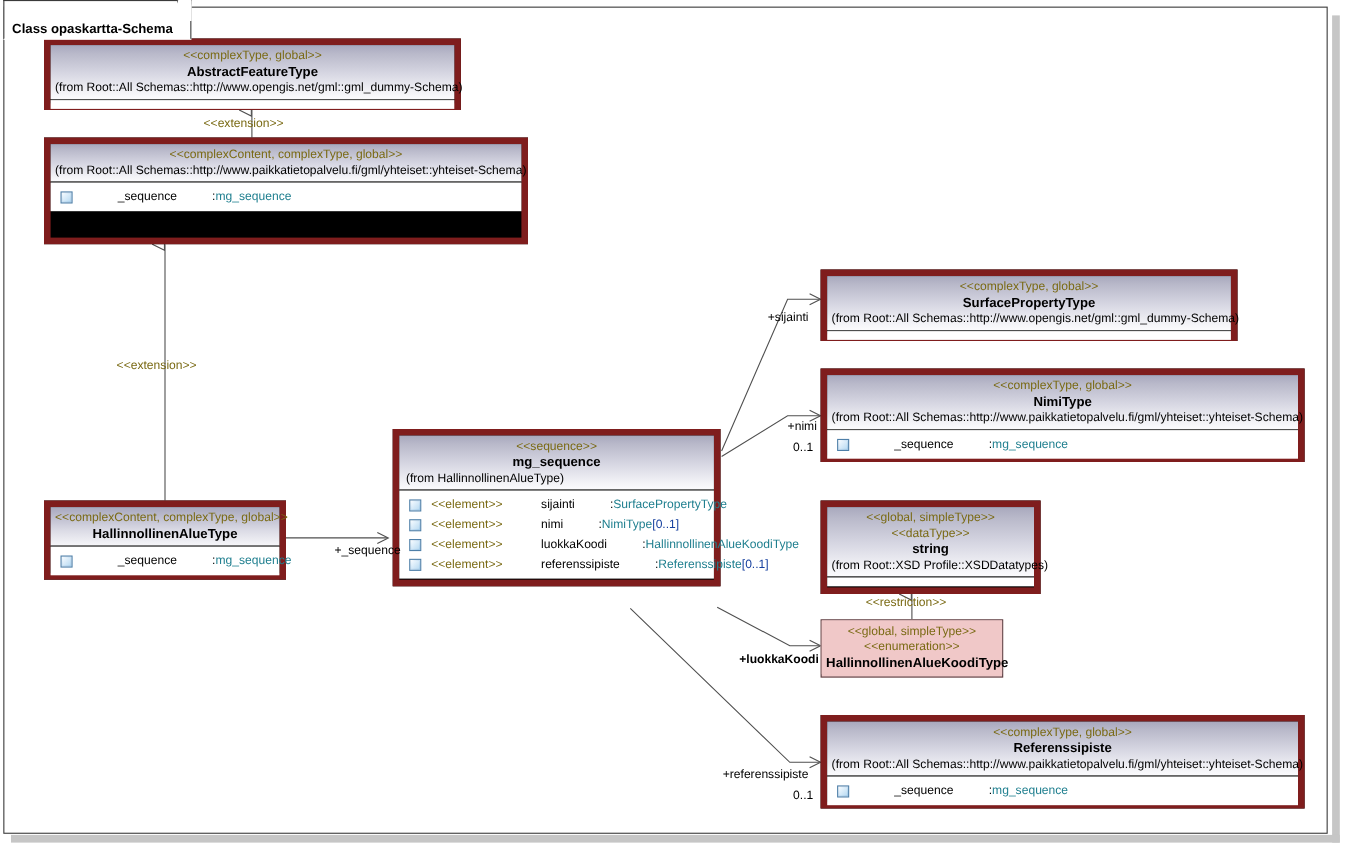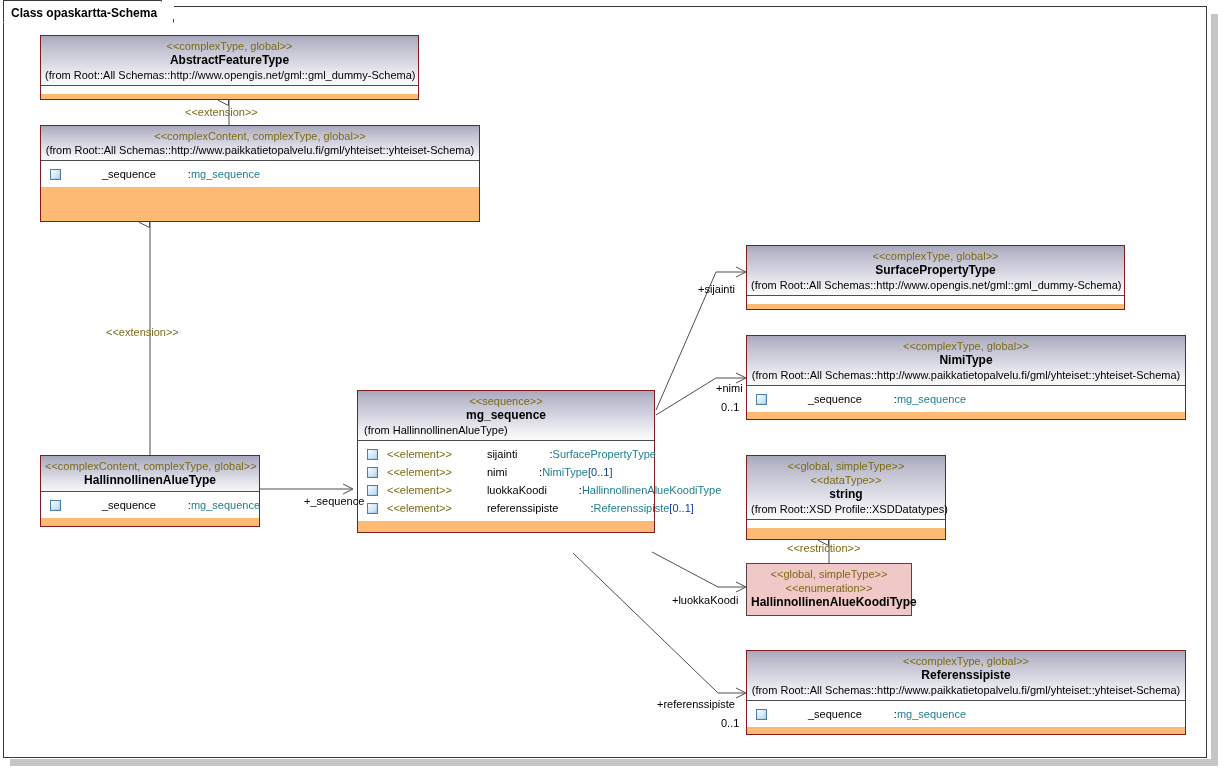--- a/index.html
+++ b/index.html
@@ -28,21 +28,21 @@
   }
   #frame-shadow-b{
     position:absolute;left:10px;top:759px;
     width:1208px;height:7px;
     background:#c6c6c6;
   }
   
   #diagram-tab{
     position:absolute;left:3px;top:0px;
     height:17px;
-    padding:4px 16px 0 7px;
+    padding:17px 16px 0 7px;
     border:1px solid #3a3a3a;
     border-bottom:1px solid #ffffff;
     background:#ffffff;
     font-size:12px;font-weight:bold;color:#000;
     line-height:17px;
     white-space:nowrap;
     z-index:6;
   }
   #diagram-tab .slant{
     position:absolute;right:-1px;top:-1px;
@@ -57,23 +57,23 @@
     background:#ffffff;
     border-left:1px solid #3a3a3a;
     transform:rotate(20deg);
     transform-origin:left bottom;
   }
   
   #links{position:absolute;left:0;top:0;width:1224px;height:770px;z-index:2;}
   
   .node{
     position:absolute;
-    border:1px solid #7f1d1d;
+    border:6px solid #7f1d1d;
     box-sizing:border-box;
-    background:#fdba74;
+    background:#000000;
     z-index:3;
   }
   .node .head{
     background:linear-gradient(to bottom,#a8a8bd 0%,#b9b9ca 16%,#d6d6e2 52%,#f2f2f6 86%,#fbfbfd 100%);
     padding:3px 4px 3px 4px;
     box-sizing:border-box;
   }
   .node .head.plain{
     background:linear-gradient(to bottom,#a8a8bd 0%,#bcbcce 25%,#dcdce6 62%,#f6f6f9 100%);
   }
@@ -202,21 +202,21 @@
   <div class="lbl stereolbl" style="left:106px;top:326px;">&lt;&lt;extension&gt;&gt;</div>
   <div class="lbl stereolbl" style="left:787px;top:542px;">&lt;&lt;restriction&gt;&gt;</div>
 
   <div class="lbl" style="left:304px;top:495px;">+_sequence</div>
 
   <div class="lbl" style="left:698px;top:283px;">+sijainti</div>
 
   <div class="lbl" style="left:716px;top:382px;">+nimi</div>
   <div class="lbl" style="left:721px;top:401px;">0..1</div>
 
-  <div class="lbl" style="left:672px;top:594px;">+luokkaKoodi</div>
+  <div class="lbl" style="left:672px;top:594px;font-weight:bold;">+luokkaKoodi</div>
 
   <div class="lbl" style="left:657px;top:698px;">+referenssipiste</div>
   <div class="lbl" style="left:721px;top:717px;">0..1</div>
 
   <div class="node" style="left:40px;top:35px;width:379px;height:65px;">
     <div class="head">
       <div class="stereo">&lt;&lt;complexType, global&gt;&gt;</div>
       <div class="title">AbstractFeatureType</div>
       <div class="from">(from Root::All Schemas::http://www.opengis.net/gml::gml_dummy-Schema)</div>
     </div>

